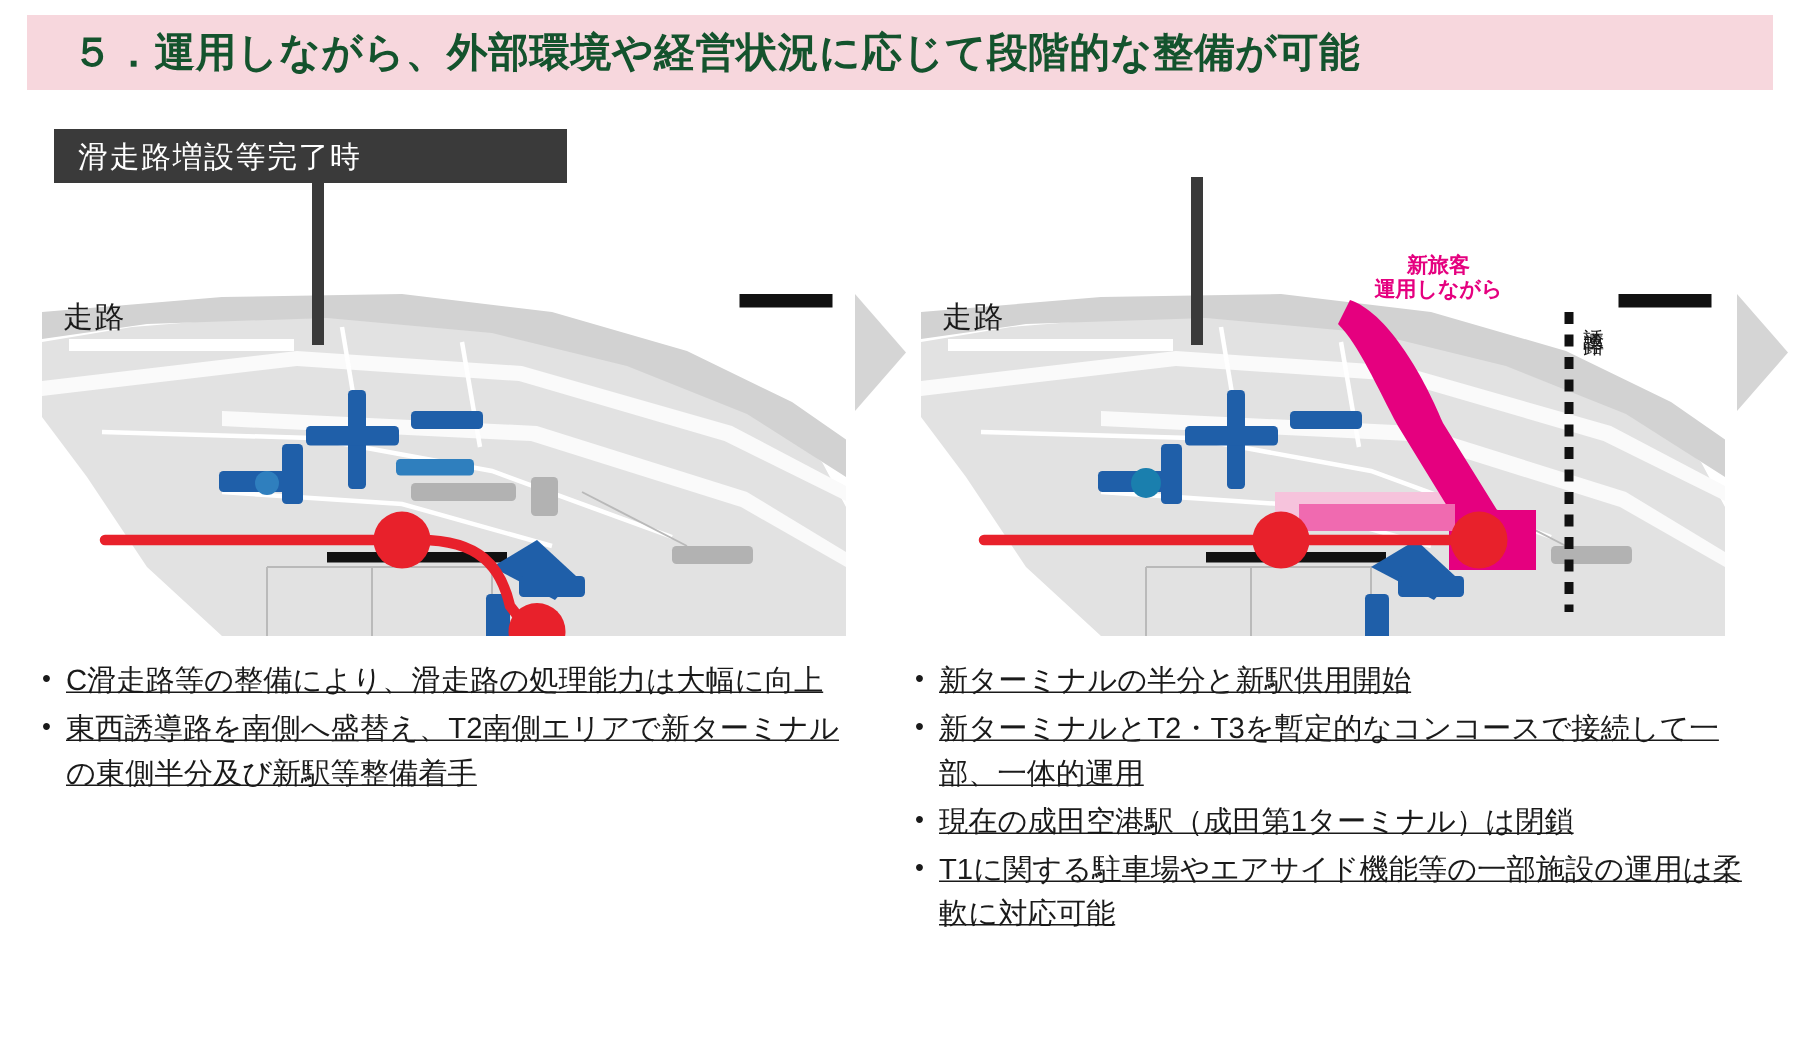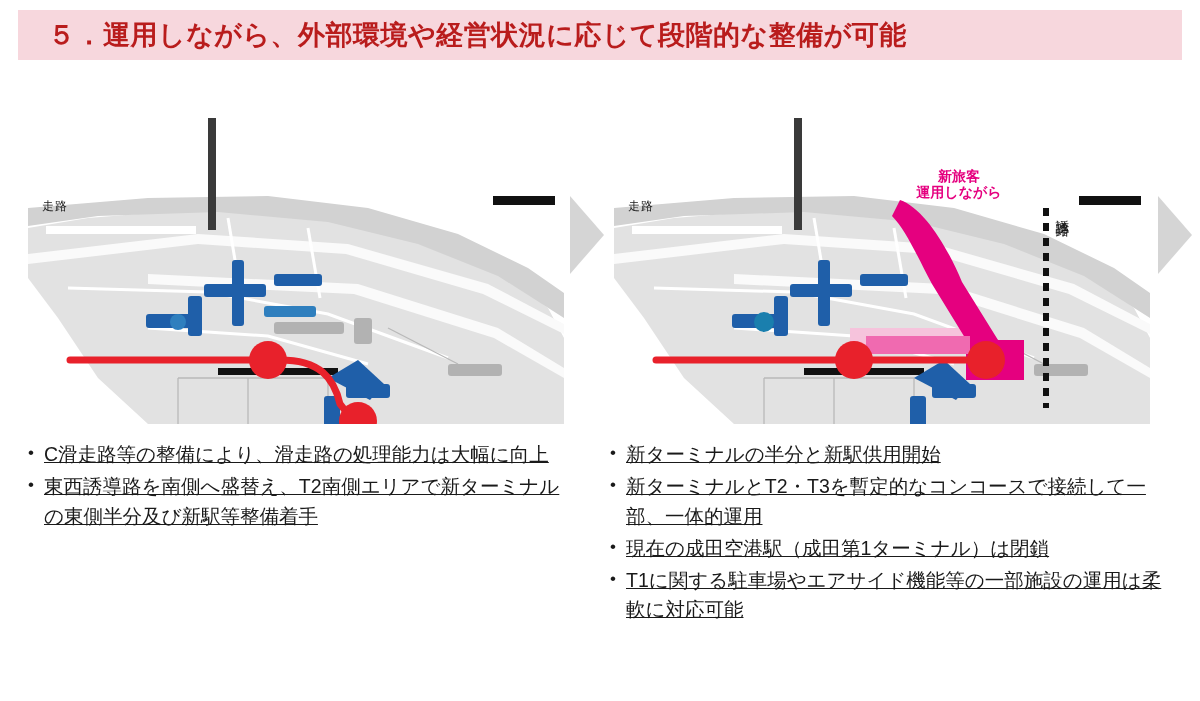--- a/index.html
+++ b/index.html
@@ -23,21 +23,21 @@
     top: 10px;
     width: 1164px;
     height: 50px;
     background: #f7d7dd;
     display: flex;
     align-items: center;
   }
   .title-text {
     font-size: 27px;
     font-weight: bold;
-    color: #b91c1c;
+    color: #14532d;
     letter-spacing: 0.5px;
     padding-left: 30px;
     white-space: nowrap;
   }
 
   
   .panel {
     position: absolute;
     top: 78px;
     width: 536px;
@@ -81,21 +81,21 @@
     position: absolute;
     z-index: 6;
     font-size: 14px;
     color: #1a1a1a;
     writing-mode: vertical-rl;
     letter-spacing: 2px;
   }
   .map-inline-label {
     position: absolute;
     z-index: 6;
-    font-size: 12px;
+    font-size: 20px;
     color: #1a1a1a;
     letter-spacing: 1px;
   }
 
   
   .flow-arrow {
     position: absolute;
     top: 196px;
     width: 34px;
     height: 78px;
@@ -188,20 +188,21 @@
       <rect x="246" y="244" width="70" height="12" rx="3"></rect>
       <rect x="326" y="240" width="18" height="26" rx="3"></rect>
       <rect x="420" y="286" width="54" height="12" rx="3"></rect>
     </g>
 
     <path d="M42,282 L252,282 C292,282 306,300 312,326 L326,344" stroke="#e8212b" stroke-width="7" fill="none" stroke-linecap="round"></path>
     <circle cx="240" cy="282" r="19" fill="#e8212b"></circle>
     <circle cx="330" cy="343" r="19" fill="#e8212b"></circle>
   </svg>
 
+  <div class="map-header wide">滑走路増設等完了時</div>
   <div class="map-inline-label" style="left:14px; top:120px;">走路</div>
 </div>
 
 <svg class="flow-arrow a1" viewBox="0 0 34 78">
   <path d="M0,0 L34,39 L0,78 Z" fill="#d5d5d5"></path>
 </svg>
 
 <div class="panel panel-right">
 
   <svg class="map-svg" width="536" height="346" viewBox="0 0 536 346">

